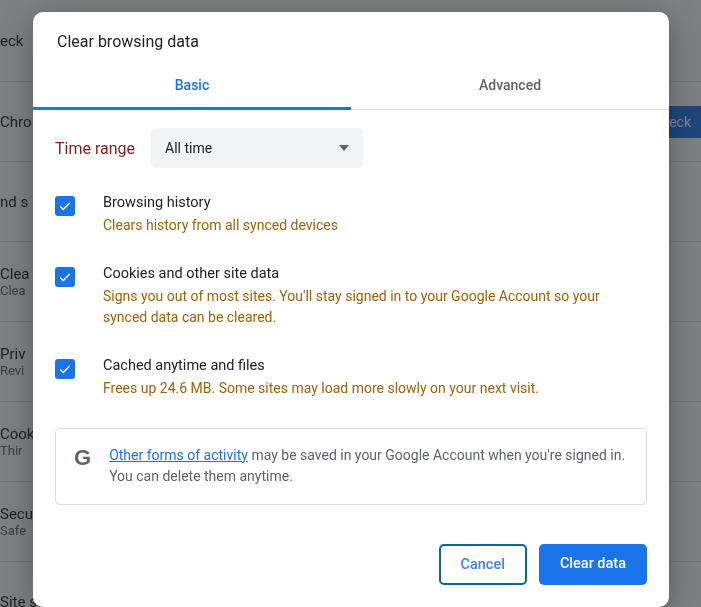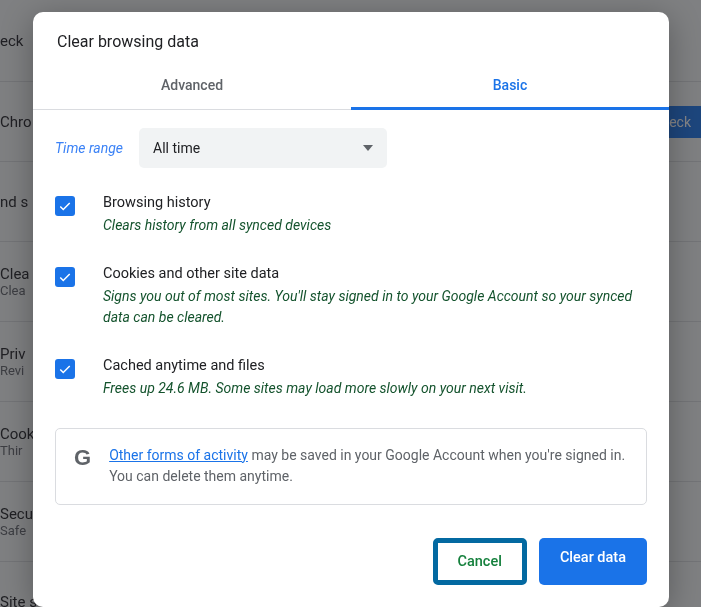--- a/index.html
+++ b/index.html
@@ -23,47 +23,47 @@
   .tabs { display:flex; border-bottom:1px solid #dadce0; }
   .tab { flex:1; text-align:center; font-size:14px; color:#5f6368; padding:12px 0 14px; cursor:pointer; font-weight:500; }
   .tab.active { color:#1a73e8; border-bottom:3px solid #1a73e8; margin-bottom:-1px; }
 
   .scroll { flex:1; overflow-y:auto; padding:18px 22px 8px 22px; position:relative; }
   .scroll::-webkit-scrollbar { width:14px; }
   .scroll::-webkit-scrollbar-thumb { background:#c8cacc; border-radius:0; }
   .scroll::-webkit-scrollbar-track { background:#f1f1f1; }
 
   .row-range { display:flex; align-items:center; gap:16px; margin-bottom:26px; }
-  .label { font-size:14px; color:#3b82f6;font-style:italic; }
+  .label { font-size:16px; color:#7f1d1d; }
   .select {
-    background:#f1f3f4; border-radius:5px; height:40px; width:248px;
+    background:#f1f3f4; border-radius:5px; height:40px; width:212px;
     display:flex; align-items:center; justify-content:space-between;
     padding:0 14px; font-size:14px; color:#202124; cursor:pointer;
   }
   .select .arrow { width:0; height:0; border-left:5px solid transparent; border-right:5px solid transparent; border-top:6px solid #5f6368; }
 
   .opt { display:flex; gap:28px; margin-bottom:28px; }
   .chk {
     width:20px; height:20px; min-width:20px; border-radius:3px; background:#1a73e8;
     display:flex; align-items:center; justify-content:center; margin-top:2px; cursor:pointer;
   }
   .chk svg { width:14px; height:14px; }
   .opt .txt .h { font-size:14.5px; color:#202124; margin-bottom:4px; }
-  .opt .txt .d { font-size:14px; color:#14532d; line-height:1.55;font-style:italic; }
+  .opt .txt .d { font-size:14px; color:#a16207; line-height:1.55; }
 
   .notice {
     border:1px solid #dadce0; border-radius:5px; padding:16px 18px;
     display:flex; gap:18px; align-items:flex-start; font-size:14px; color:#5f6368; line-height:1.55;
   }
   .notice .g { font-family:Arial,sans-serif; font-size:22px; font-weight:700; color:#5f6368; line-height:1; margin-top:2px; }
   .notice a { color:#1a73e8; text-decoration:underline; cursor:pointer; }
 
   .footer { display:flex; justify-content:flex-end; gap:12px; padding:18px 22px 22px; }
   .btn { font-size:14.5px; font-weight:500; padding:10px 20px; border-radius:5px; cursor:pointer; border:1px solid transparent; }
-  .btn-secondary { background:#fff; border:5px solid #0369a1; color:#15803d; }
+  .btn-secondary { background:#fff; border:2px solid #0369a1; color:#3b82f6; }
   .btn-primary { background:#1a73e8; color:#fff;text-align:center; }
 </style>
 </head>
 <body>
 
 <div class="bg">
   <div class="strip strip1">
       <span class="t">eck</span>
     </div>
   <div class="strip">
@@ -92,22 +92,22 @@
       <span class="t">Site s</span>
     </div>
   <div class="chip">eck</div>
 </div>
 <div class="overlay"></div>
 
 <div class="modal">
   <div class="modal-title">Clear browsing data</div>
 
   <div class="tabs">
+    <div class="tab active">Basic</div>
     <div class="tab">Advanced</div>
-    <div class="tab active">Basic</div>
   </div>
 
   <div class="scroll">
     <div class="row-range">
       <span class="label">Time range</span>
       <div class="select">
         <span>All time</span>
         <span class="arrow"></span>
       </div>
     </div>

